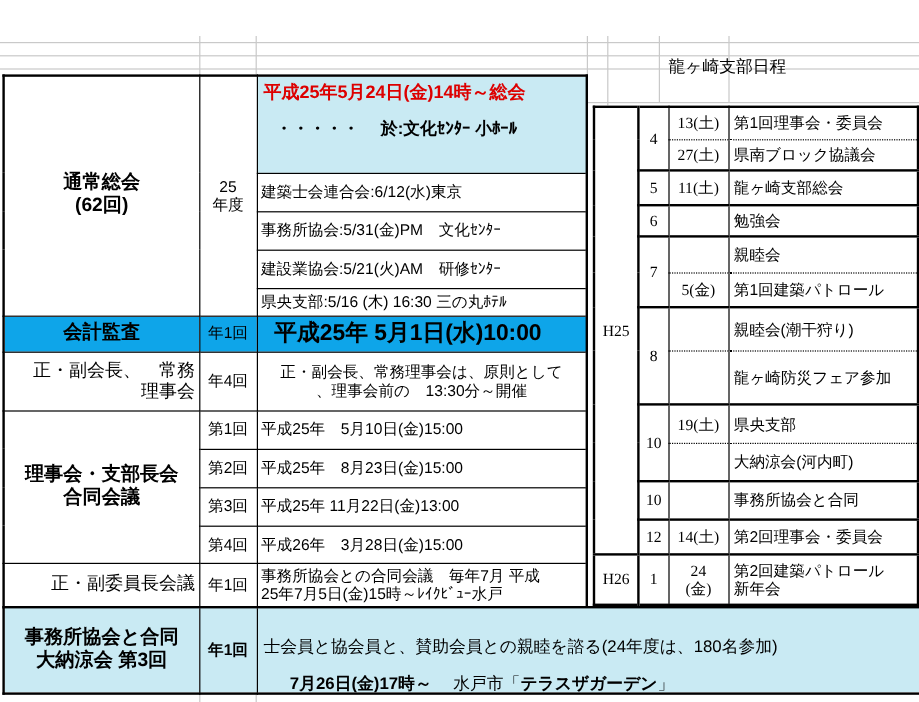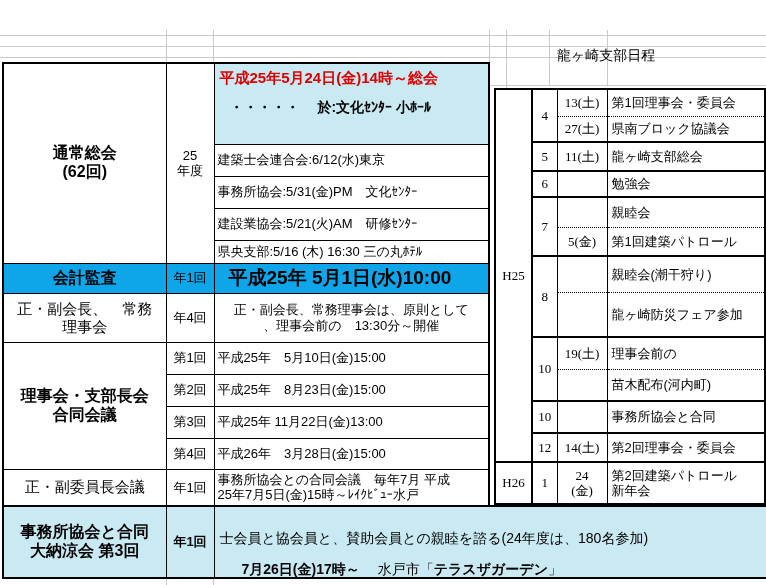--- a/index.html
+++ b/index.html
@@ -11,21 +11,21 @@
   .gl{position:absolute;background:#c9c9c9;}
   
   table{border-collapse:collapse;table-layout:fixed;position:absolute;background:#fff;}
   td{border:1px solid #000;overflow:hidden;padding:0 3px;font-size:13px;line-height:1.18;vertical-align:middle;}
   .t-left{left:2px;top:62px;width:486px;border:2px solid #000;}
   .t-right{left:494px;top:88px;width:272px;border:2px solid #000;}
   .t-bottom{left:2px;top:505px;width:764px;border:2px solid #000;}
   .t-bottom td{background:#c9eaf3;}
   .pre{white-space:pre-line;}
   .cname{text-align:center;font-weight:bold;font-size:16px;}
-  .cname-reg{text-align:center;font-weight:normal;font-size:15px;}
+  .cname-reg{text-align:right;font-weight:normal;font-size:15px;}
   .cfreq{text-align:center;font-size:13px;}
   .cfreq-b{text-align:center;font-size:13px;font-weight:bold;}
   .cyan{background:#c9eaf3;}
   .green{background:#0ea5e9;}
   .notice-cell{vertical-align:top;}
   .notice-main{color:#dd0000;font-weight:bold;font-size:15px;margin:5px 0 0 2px;white-space:nowrap;}
   .notice-sub{font-weight:bold;font-size:14px;margin:12px 0 0 12px;white-space:nowrap;}
   .date-bold{font-weight:bold;font-size:19px;padding-left:14px;}
   .desc-center{text-align:center;}
   .era{font-family:"Liberation Serif","DejaVu Serif",serif;text-align:center;border-right:2px solid #000;}
@@ -192,25 +192,25 @@
       <td class="day b-dot-bottom"></td>
       <td class="evt b-dot-bottom">親睦会(潮干狩り)</td>
     </tr>
     <tr style="height:45px">
       <td class="day b-dot-top"></td>
       <td class="evt b-dot-top">龍ヶ崎防災フェア参加</td>
     </tr>
     <tr class="mb" style="height:32px">
       <td rowspan="2" class="mon">10</td>
       <td class="day b-dot-bottom">19(土)</td>
-      <td class="evt b-dot-bottom">理事会前の</td>
+      <td class="evt b-dot-bottom">県央支部</td>
     </tr>
     <tr style="height:32px">
       <td class="day b-dot-top"></td>
-      <td class="evt b-dot-top">苗木配布(河内町)</td>
+      <td class="evt b-dot-top">大納涼会(河内町)</td>
     </tr>
     <tr class="mb" style="height:32px">
       <td class="mon">10</td>
       <td class="day"></td>
       <td class="evt">事務所協会と合同</td>
     </tr>
     <tr class="mb" style="height:29px">
       <td class="mon">12</td>
       <td class="day">14(土)</td>
       <td class="evt">第2回理事会・委員会</td>

